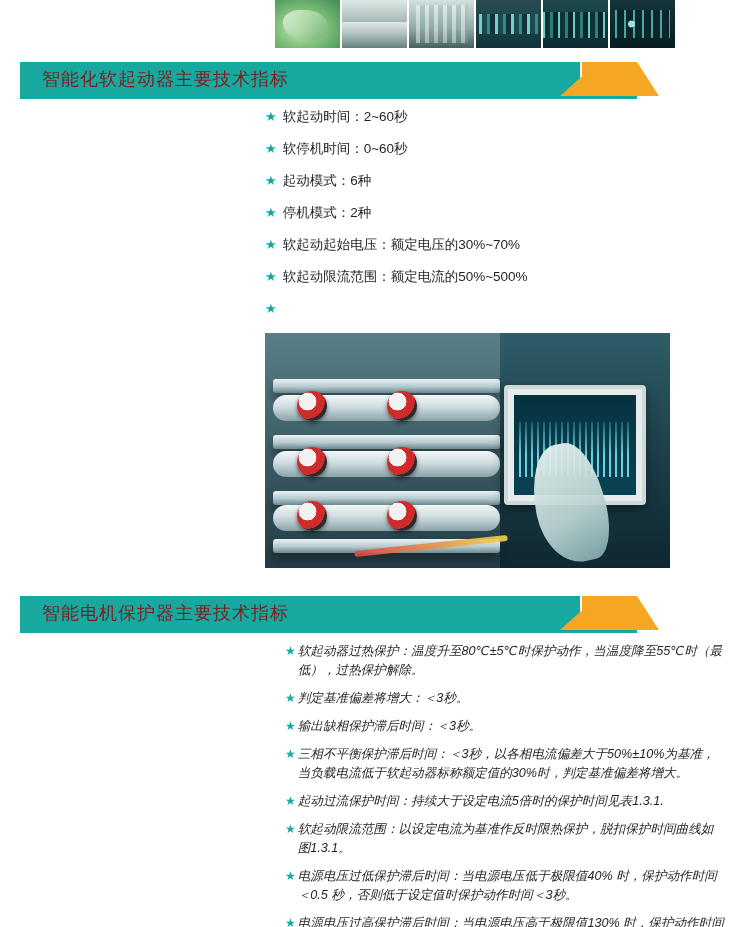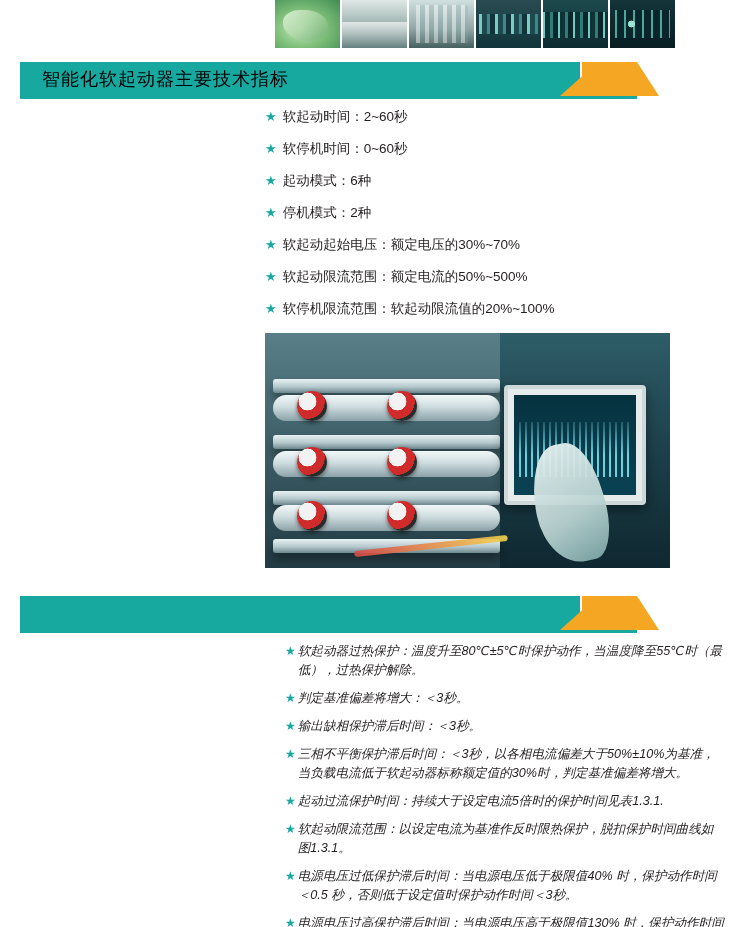--- a/index.html
+++ b/index.html
@@ -136,21 +136,21 @@
     border-style: solid;
     border-width: 34px 0 0 22px;
     border-color: transparent transparent transparent #f5a623;
   }
   .section-head .title {
     position: absolute;
     left: 22px;
     top: 0;
     height: 34px;
     line-height: 34px;
-    color: #000000;
+    color: #7f1d1d;
     font-size: 18px;
     letter-spacing: 1px;
     white-space: nowrap;
     z-index: 3;
   }
   .section-head .underline {
     position: absolute;
     left: 0;
     top: 34px;
     width: 617px;
@@ -354,21 +354,20 @@
   <div class="row">
     <span class="star">★</span>
     <span>软起动起始电压：额定电压的30%~70%</span>
   </div>
   <div class="row">
     <span class="star">★</span>
     <span>软起动限流范围：额定电流的50%~500%</span>
   </div>
   <div class="row">
     <span class="star">★</span>
-    <span>软停机限流范围：软起动限流值的20%~100%</span>
   </div>
   <div class="row">
     <span class="star">★</span>
     <span>起动电流平稳性：用指针式电流表观察不出电流抖动现象</span>
   </div>
 </div>
 
 <div class="photo">
   <div class="bg"></div>
   <div class="wall"></div>
@@ -395,20 +394,21 @@
   </div>
   <div class="hand"></div>
   <div class="cable"></div>
 </div>
 
 <div class="section-head" id="head-prot">
   <div class="bar"></div>
   <div class="wedge"></div>
   <div class="wedge2"></div>
   <div class="wedge3"></div>
+  <div class="title">智能电机保护器主要技术指标</div>
   <div class="underline"></div>
 </div>
 
 <div class="spec-list2">
   <div class="row">
     <span class="star">★</span>
     <span class="txt">软起动器过热保护：温度升至80℃±5℃时保护动作，当温度降至55℃时（最低），过热保护解除。</span>
   </div>
   <div class="row">
     <span class="star">★</span>

